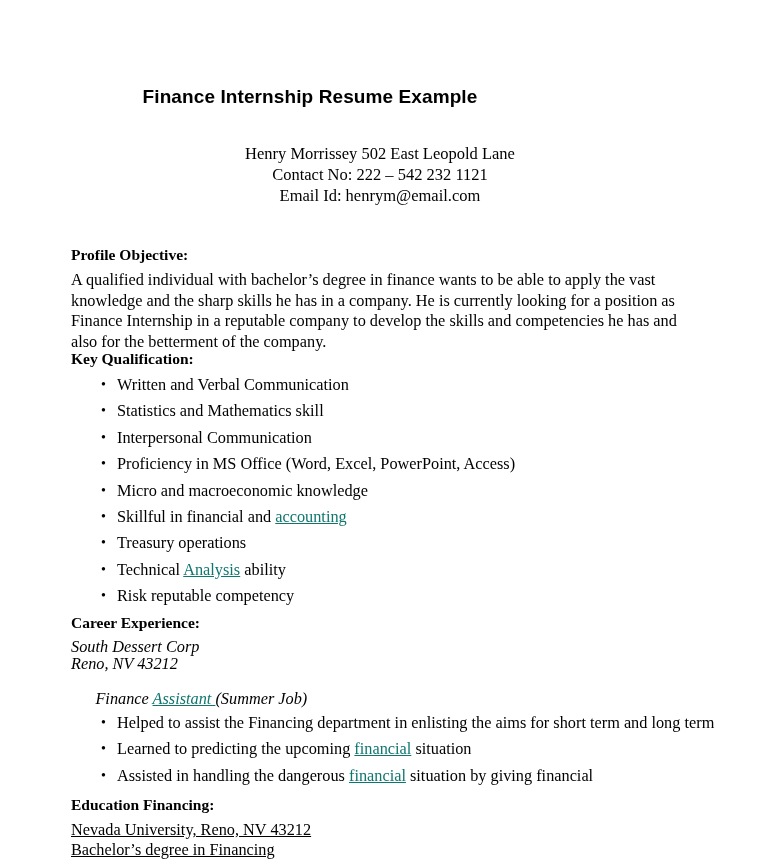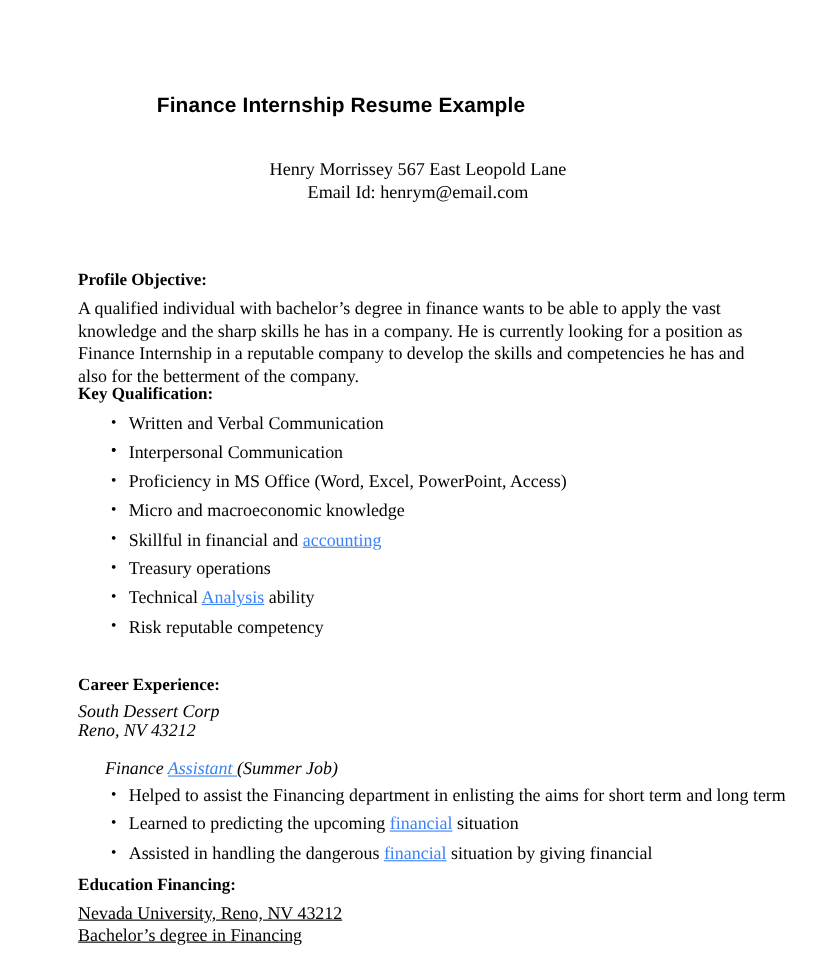--- a/index.html
+++ b/index.html
@@ -108,43 +108,44 @@
     position: absolute;
     left: 71px;
     font-size: 16.3px;
     line-height: 19.5px;
     text-decoration: underline;
   }
   .edu-block .edu-line { display: block; white-space: pre; }
 
   
   .doc-link {
-    color: #3b82f6;
+    color: #0f766e;
     text-decoration: underline;
   }
 </style>
 </head>
 <body>
 
 <div class="page">
 
   <div class="doc-title">Finance Internship Resume Example</div>
 
   <div class="contact-block">
-    <span class="contact-line">Henry Morrissey 567 East Leopold Lane</span>
+    <span class="contact-line">Henry Morrissey 502 East Leopold Lane</span>
+    <span class="contact-line">Contact No: 222 – 542 232 1121</span>
     <span class="contact-line">Email Id: henrym@email.com</span>
   </div>
 
   <div class="section-heading" style="top:246px;">Profile Objective:</div>
   <div class="body-par" style="top:270px;">A qualified individual with bachelor’s degree in finance wants to be able to apply the vast knowledge and the sharp skills he has in a company. He is currently looking for a position as Finance Internship in a reputable company to develop the skills and competencies he has and also for the betterment of the company.</div>
 
   <div class="section-heading" style="top:350px;">Key Qualification:</div>
   <ul class="bullet-list qualifications" style="top:376px;">
       <li><span class="bullet-dot">•</span><span>Written and Verbal Communication</span></li>
-      <li><span class="bullet-dot">•</span></li>
+      <li><span class="bullet-dot">•</span><span>Statistics and Mathematics skill</span></li>
       <li><span class="bullet-dot">•</span><span>Interpersonal Communication</span></li>
       <li><span class="bullet-dot">•</span><span>Proficiency in MS Office (Word, Excel, PowerPoint, Access)</span></li>
       <li><span class="bullet-dot">•</span><span>Micro and macroeconomic knowledge</span></li>
       <li><span class="bullet-dot">•</span><span>Skillful in financial and </span><a class="doc-link" href="#">accounting</a></li>
       <li><span class="bullet-dot">•</span><span>Treasury operations</span></li>
       <li><span class="bullet-dot">•</span><span>Technical </span><a class="doc-link" href="#">Analysis</a><span> ability</span></li>
       <li><span class="bullet-dot">•</span><span>Risk reputable competency</span></li>
     </ul>
 
   <div class="section-heading" style="top:614px;">Career Experience:</div>

